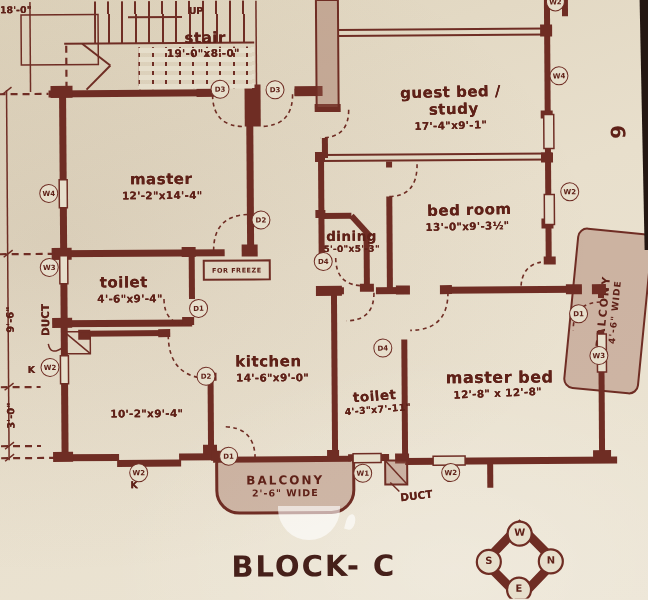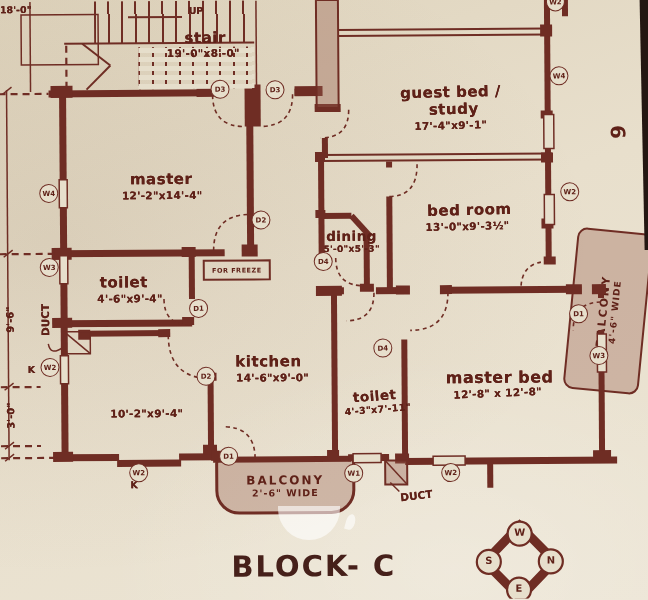--- a/index.html
+++ b/index.html
@@ -286,21 +286,21 @@
     <div class="mk" style="left:40px;top:256px">W3</div>
     <div class="mk" style="left:40px;top:356px">W2</div>
     <div class="mk" style="left:212px;top:79px">D3</div>
     <div class="mk" style="left:267px;top:80px">D3</div>
     <div class="mk" style="left:252px;top:210px">D2</div>
     <div class="mk" style="left:189px;top:298px">D1</div>
     <div class="mk" style="left:196px;top:366px">D2</div>
     <div class="mk" style="left:314px;top:252px">D4</div>
     <div class="mk" style="left:218px;top:446px">D1</div>
     <div class="mk" style="left:128px;top:462px">W2</div>
-    <div class="mk" style="left:343px;top:464px">W1</div>
+    <div class="mk" style="left:352px;top:464px">W1</div>
     <div class="mk" style="left:440px;top:464px">W2</div>
     <div class="mk" style="left:589px;top:348px">W3</div>
     <div class="mk" style="left:548px;top:-6px">W2</div>
     <div class="mk" style="left:551px;top:68px">W4</div>
     <div class="mk" style="left:561px;top:184px">W2</div>
     <div class="mk" style="left:569px;top:306px">D1</div>
     <div class="mk" style="left:373px;top:339px">D4</div>
 
     <div class="cl" style="left:510px;top:528px">W</div>
     <div class="cl" style="left:541px;top:556px">N</div>

